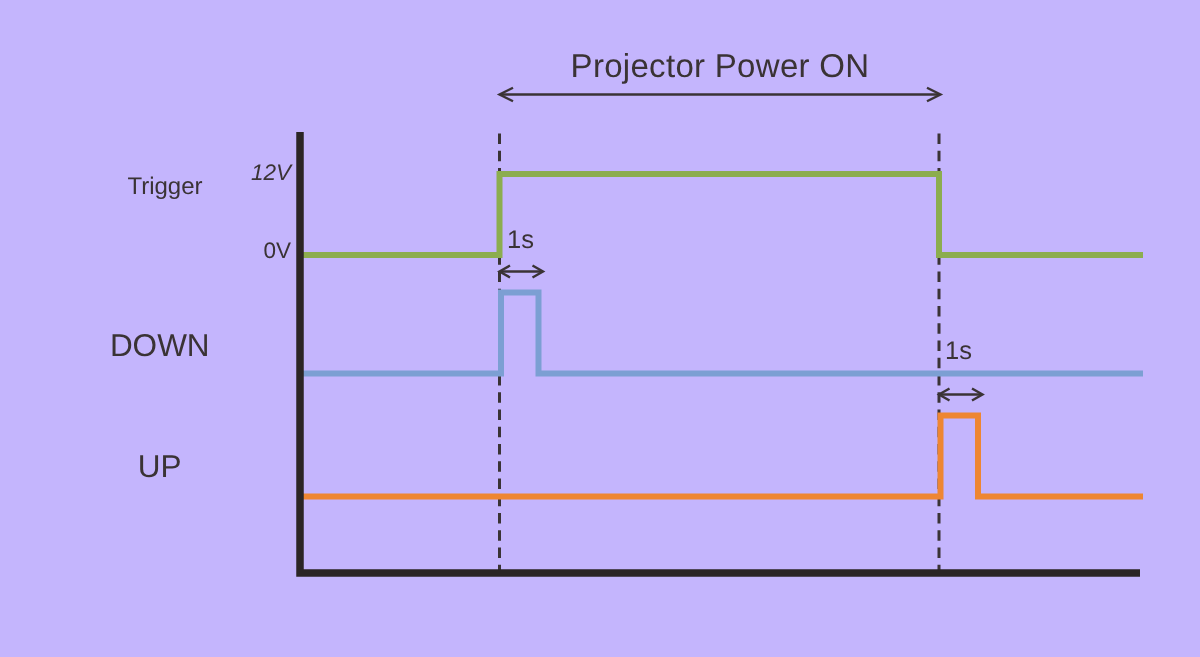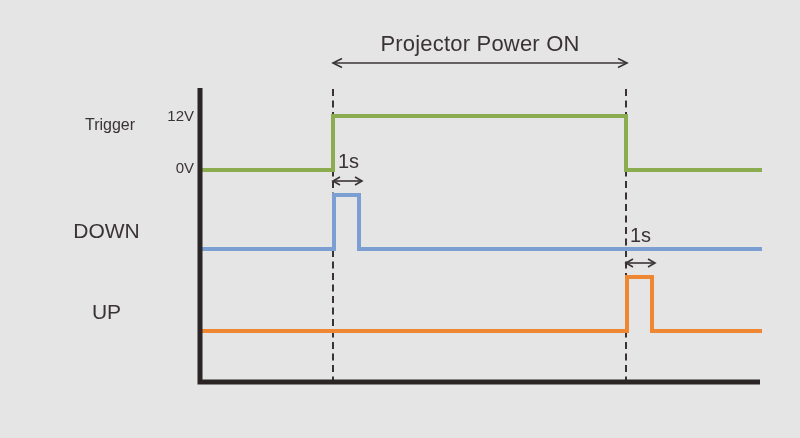--- a/index.html
+++ b/index.html
@@ -5,21 +5,21 @@
   html, body {
     margin: 0;
     padding: 0;
     background: #ffffff;
     font-family: "Liberation Sans", "DejaVu Sans", sans-serif;
   }
   .stage {
     position: relative;
     width: 800px;
     height: 438px;
-    background: #e5e5e5;
+    background: #c4b5fd;
     overflow: hidden;
   }
   .stage svg {
     position: absolute;
     left: 0;
     top: 0;
   }
   .lbl {
     position: absolute;
     color: #3a3335;
@@ -40,38 +40,38 @@
     text-align: center;
     font-size: 16px;
     line-height: 29px;
   }
   .v-label {
     left: 150px;
     width: 44px;
     text-align: right;
     font-size: 15px;
   }
-  .v-high { top: 107px; }
+  .v-high { top: 107px; font-style: italic; }
   .v-low  { top: 159px; }
   .down-label {
     left: 50px;
     top: 219px;
     width: 113px;
     text-align: center;
     font-size: 21px;
   }
   .up-label {
     left: 50px;
     top: 300px;
     width: 113px;
     text-align: center;
     font-size: 21px;
   }
   .dur {
-    font-size: 20px;
+    font-size: 17px;
   }
   .dur-down { left: 338px; top: 150px; }
   .dur-up   { left: 630px; top: 224px; }
 </style>
 </head>
 <body>
 
 <div class="stage">
 
   <svg width="800" height="438" viewBox="0 0 800 438">

